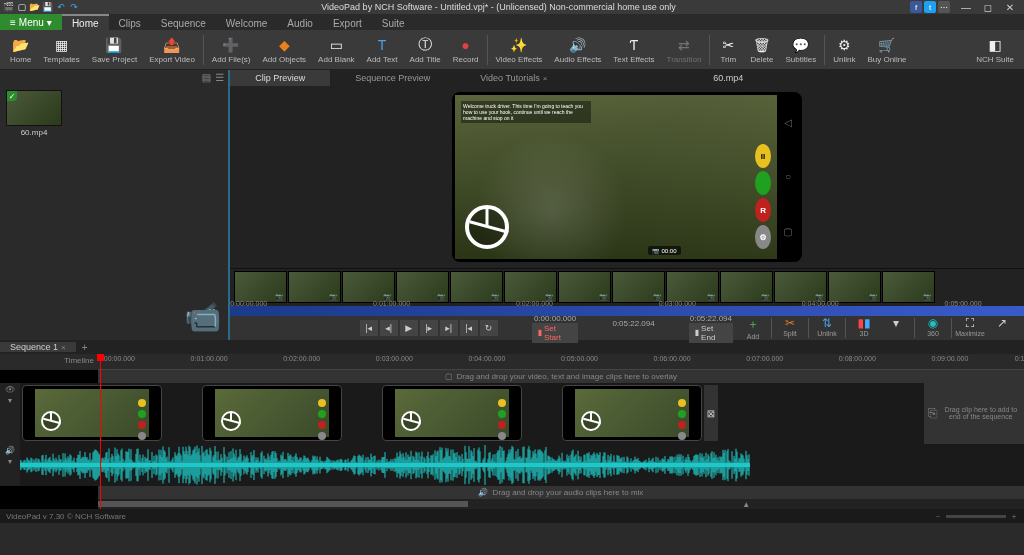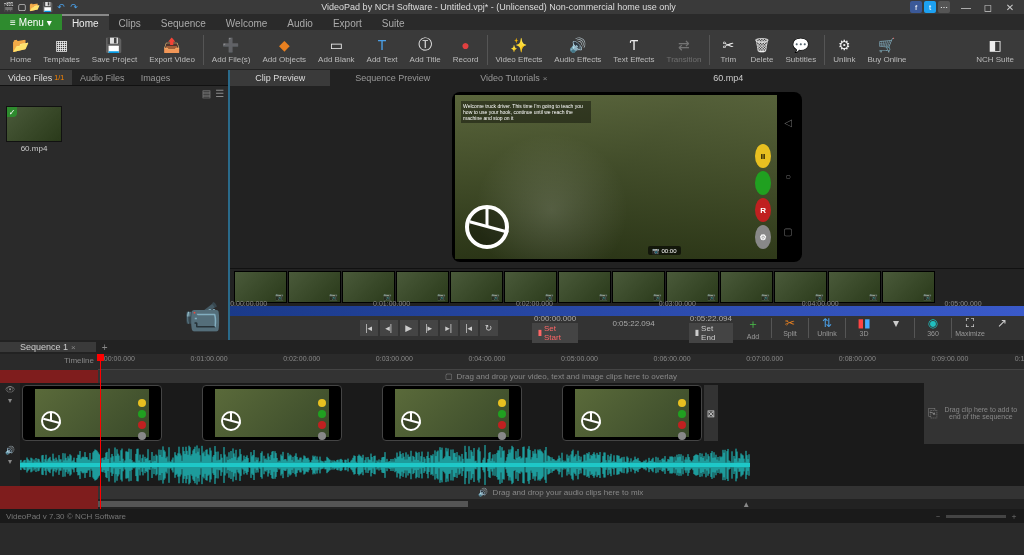--- a/index.html
+++ b/index.html
@@ -89,26 +89,26 @@
 .setblock .btn{font-size:8px; background:#444; padding:1px 6px; cursor:pointer; display:flex; align-items:center; gap:2px;}
 .setblock.red .btn{color:#ff6666;}
 .tools-right{margin-left:auto; display:flex; gap:0;}
 .toolbtn{width:32px; display:flex; flex-direction:column; align-items:center; cursor:pointer; padding:0 4px;}
 .toolbtn .ico{font-size:12px;}
 .toolbtn .lbl{font-size:7px; color:#999;}
 .toolsep{width:1px; background:#555; margin:2px 2px;}
 
 
 .seqtabs{height:14px; background:#222; display:flex; align-items:center;}
-.seqtab{padding:0 20px; font-size:9px; background:#3a3a3a; display:flex; align-items:center; gap:3px;}
+.seqtab{padding:0 10px; font-size:9px; background:#3a3a3a; display:flex; align-items:center; gap:3px;}
 .seqtab .x{font-size:8px; color:#888; cursor:pointer;}
 .seqadd{padding:0 6px; font-size:10px; cursor:pointer; color:#888;}
 
 
-.timeline{height:155px; background:#7f1d1d; display:flex; flex-direction:column;}
+.timeline{height:155px; background:#000000; display:flex; flex-direction:column;}
 .tlhead{height:16px; display:flex; background:#2a2a2a; position:relative;}
 .tlhead .lbl{width:98px; font-size:8px; padding:2px 4px; color:#888; text-align:right;}
 .tlhead .ruler{flex:1; position:relative; border-bottom:1px solid #444;}
 .tlhead .ruler .rt{position:absolute; top:1px; font-size:7px; color:#888;}
 .tlhead .playhead{position:absolute; top:0; width:1px; background:#f00; height:155px; z-index:5;}
 .tlhead .playhead::before{content:""; position:absolute; top:0; left:-3px; width:7px; height:7px; background:#f00;}
 .tloverlay{height:14px; background:#333; text-align:center; font-size:8px; color:#888; display:flex; align-items:center; justify-content:center; gap:4px; margin-left:98px;}
 .tltrack{display:flex; height:62px;}
 .tltrack .head{width:20px; background:#222; display:flex; flex-direction:column; align-items:center; justify-content:flex-start; gap:2px; padding-top:2px;}
 .tltrack .head span{font-size:8px; cursor:pointer; color:#888;}
@@ -264,28 +264,20 @@
   <div class="spacer"></div>
   <div class="ribbtn">
       <div class="ico c-white">◧</div>
       <div class="lbl">NCH Suite</div>
     </div>
 </div>
 
 <div class="mainarea">
 
   <div class="leftpanel">
-    <div class="lefttabs">
-      <div class="lefttab active">
-          <span>Video Files</span>
-          <sup>1/1</sup>
-        </div>
-      <div class="lefttab">Audio Files</div>
-      <div class="lefttab">Images</div>
-    </div>
     <div class="lefttools">
       <span>▤</span>
       <span>☰</span>
     </div>
     <div class="leftcontent">
       <div class="thumb">
         <div class="img"></div>
         <div class="name">60.mp4</div>
       </div>
       <div class="leftwm">📹</div>

